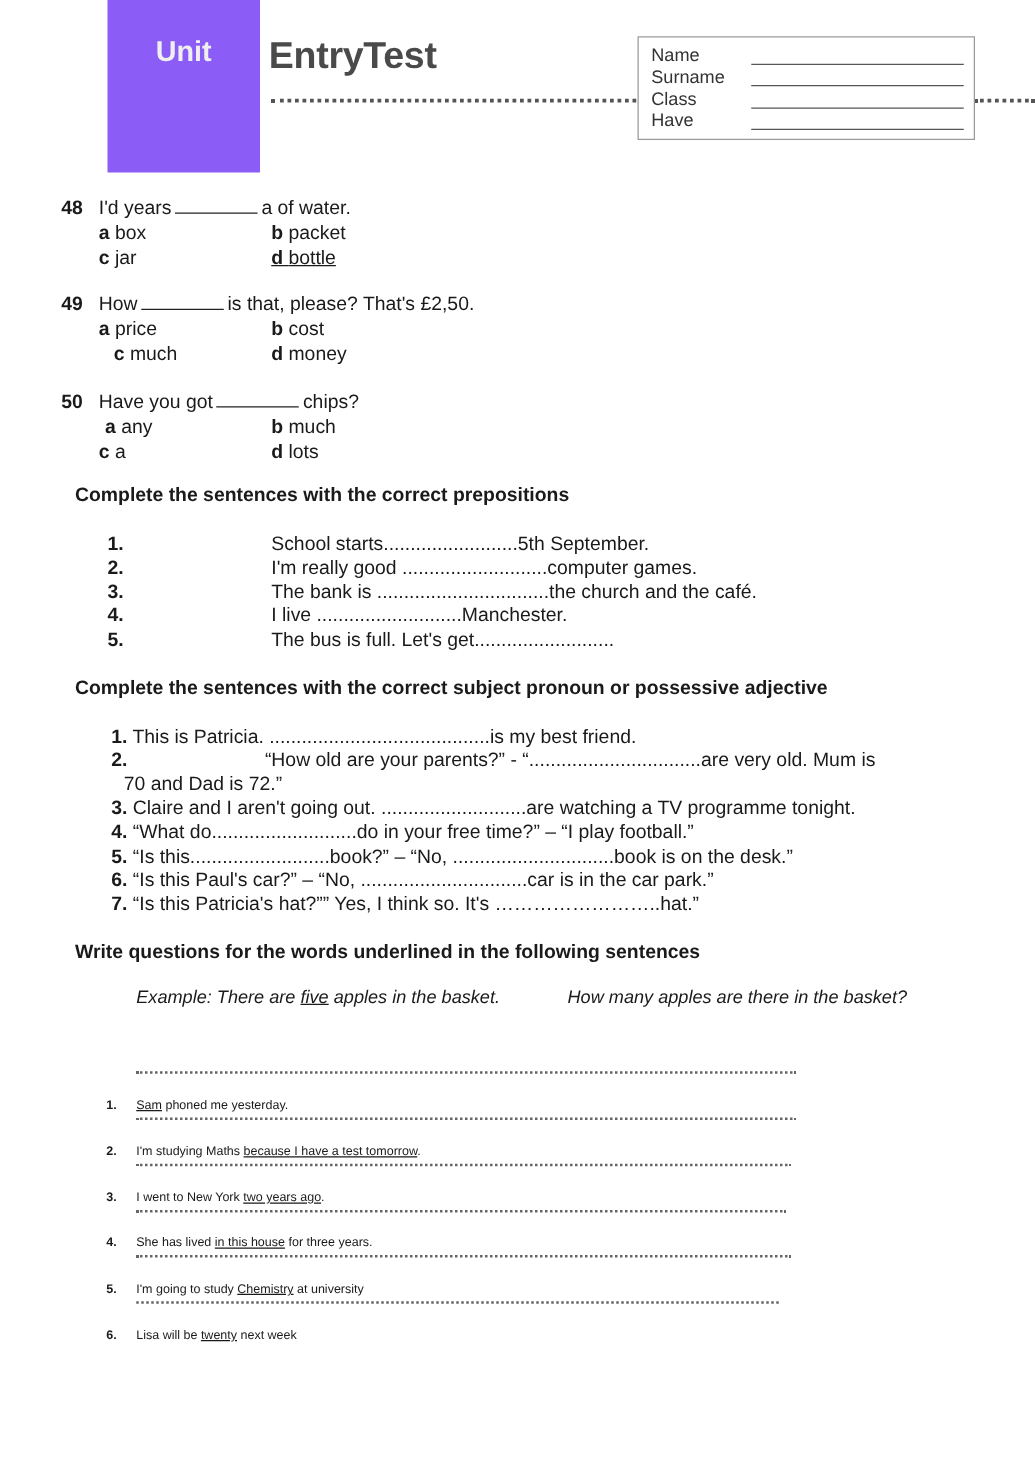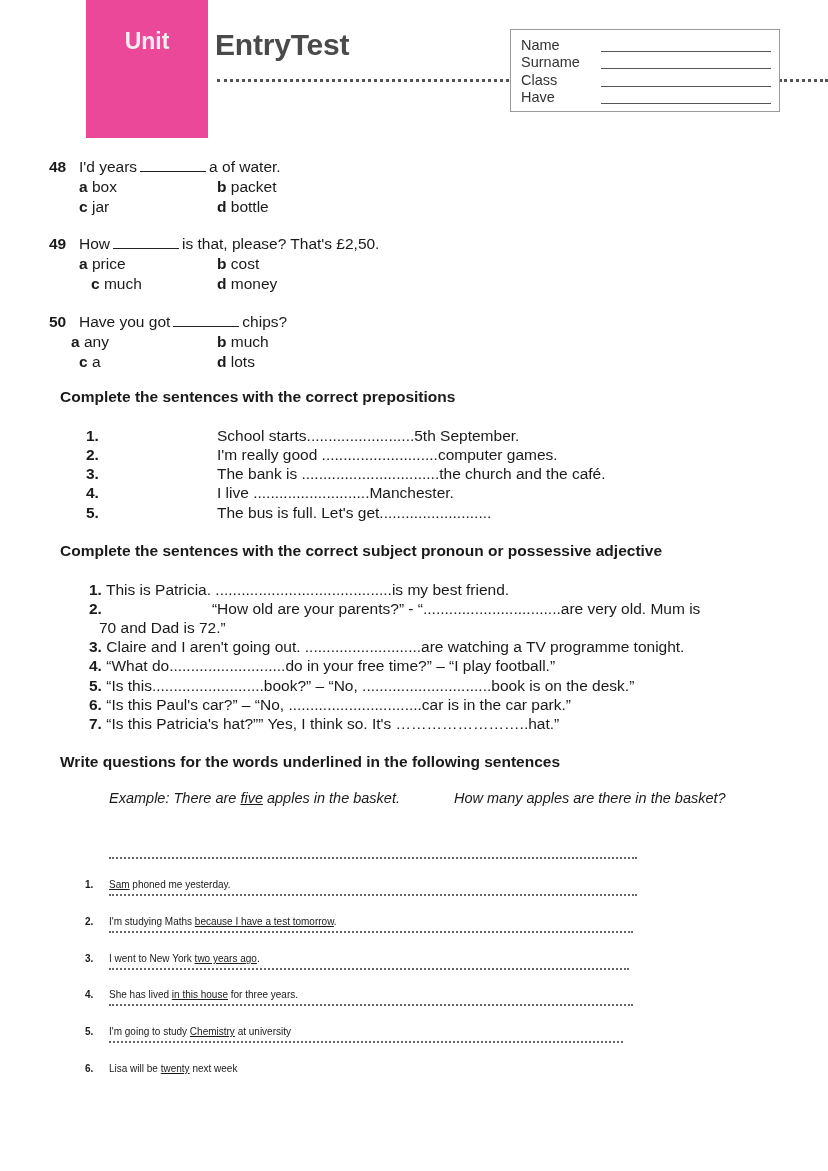--- a/index.html
+++ b/index.html
@@ -1,19 +1,19 @@
 <!DOCTYPE html>
 <html><head>
 <meta charset="utf-8">
 <style>
   * { box-sizing: border-box; margin: 0; padding: 0; }
   html, body { width: 828px; height: 1171px; background: #ffffff; overflow: hidden; }
   body { font-family: "Liberation Sans", sans-serif; color: #1a1a1a; position: relative; }
 
-  .unit-box { position: absolute; left: 86px; top: 0; width: 122px; height: 138px; background: #ec4899; }
+  .unit-box { position: absolute; left: 86px; top: 0; width: 122px; height: 138px; background: #8b5cf6; }
   .unit-label { position: absolute; left: 0; width: 122px; top: 28px; text-align: center; color: #efefef; font-weight: bold; font-size: 23px; }
   .title { position: absolute; left: 215px; top: 28px; font-size: 30px; font-weight: bold; color: #4a4a4a; letter-spacing: -0.2px; }
   .dotline { position: absolute; top: 79px; height: 3px; border-top: 3px dotted #555; }
   .dotline.left { left: 217px; width: 292px; }
   .dotline.right { left: 779px; width: 49px; }
 
   .info-box { position: absolute; left: 510px; top: 29px; width: 270px; height: 83px; border: 1px solid #9a9a9a; background: #fff; }
   .info-row { position: absolute; left: 10px; font-size: 14.5px; color: #333; height: 17px; line-height: 17px; width: 250px; }
   .info-row .lbl { display: inline-block; width: 70px; }
   .info-row .line { position: absolute; left: 80px; width: 170px; top: 14px; border-top: 1px solid #555; }
@@ -69,36 +69,36 @@
     <span class="line"></span>
   </div>
 </div>
 
 <div class="mcq" style="top:157px;">
   <span class="num">48</span>
   <span class="stem"><span>I'd years</span><span class="blank"></span><span>a of water.</span></span>
   <span class="opt" style="left:30px; top:20px;"><b>a</b> <span>box</span></span>
   <span class="opt" style="left:168px; top:20px;"><b>b</b> <span>packet</span></span>
   <span class="opt" style="left:30px; top:40px;"><b>c</b> <span>jar</span></span>
-  <span class="opt" style="left:168px; top:40px;"><b>d</b> <span>bottle</span></span>
+  <span class="opt" style="left:168px; top:40px;text-decoration:underline;"><b>d</b> <span>bottle</span></span>
 </div>
 
 <div class="mcq" style="top:234px;">
   <span class="num">49</span>
   <span class="stem"><span>How</span><span class="blank"></span><span>is that, please? That's £2,50.</span></span>
   <span class="opt" style="left:30px; top:20px;"><b>a</b> <span>price</span></span>
   <span class="opt" style="left:168px; top:20px;"><b>b</b> <span>cost</span></span>
   <span class="opt" style="left:42px; top:40px;"><b>c</b> <span>much</span></span>
   <span class="opt" style="left:168px; top:40px;"><b>d</b> <span>money</span></span>
 </div>
 
 <div class="mcq" style="top:312px;">
   <span class="num">50</span>
   <span class="stem"><span>Have you got</span><span class="blank"></span><span>chips?</span></span>
-  <span class="opt" style="left:22px; top:20px;"><b>a</b> <span>any</span></span>
+  <span class="opt" style="left:35px; top:20px;"><b>a</b> <span>any</span></span>
   <span class="opt" style="left:168px; top:20px;"><b>b</b> <span>much</span></span>
   <span class="opt" style="left:30px; top:40px;"><b>c</b> <span>a</span></span>
   <span class="opt" style="left:168px; top:40px;"><b>d</b> <span>lots</span></span>
 </div>
 
 <div class="section-title" style="top:388px;">Complete the sentences with the correct prepositions</div>
 <div class="prep-row" style="top:426px;">
     <span class="n">1.</span>
     <span class="t">School starts.........................5th September.</span>
   </div>

